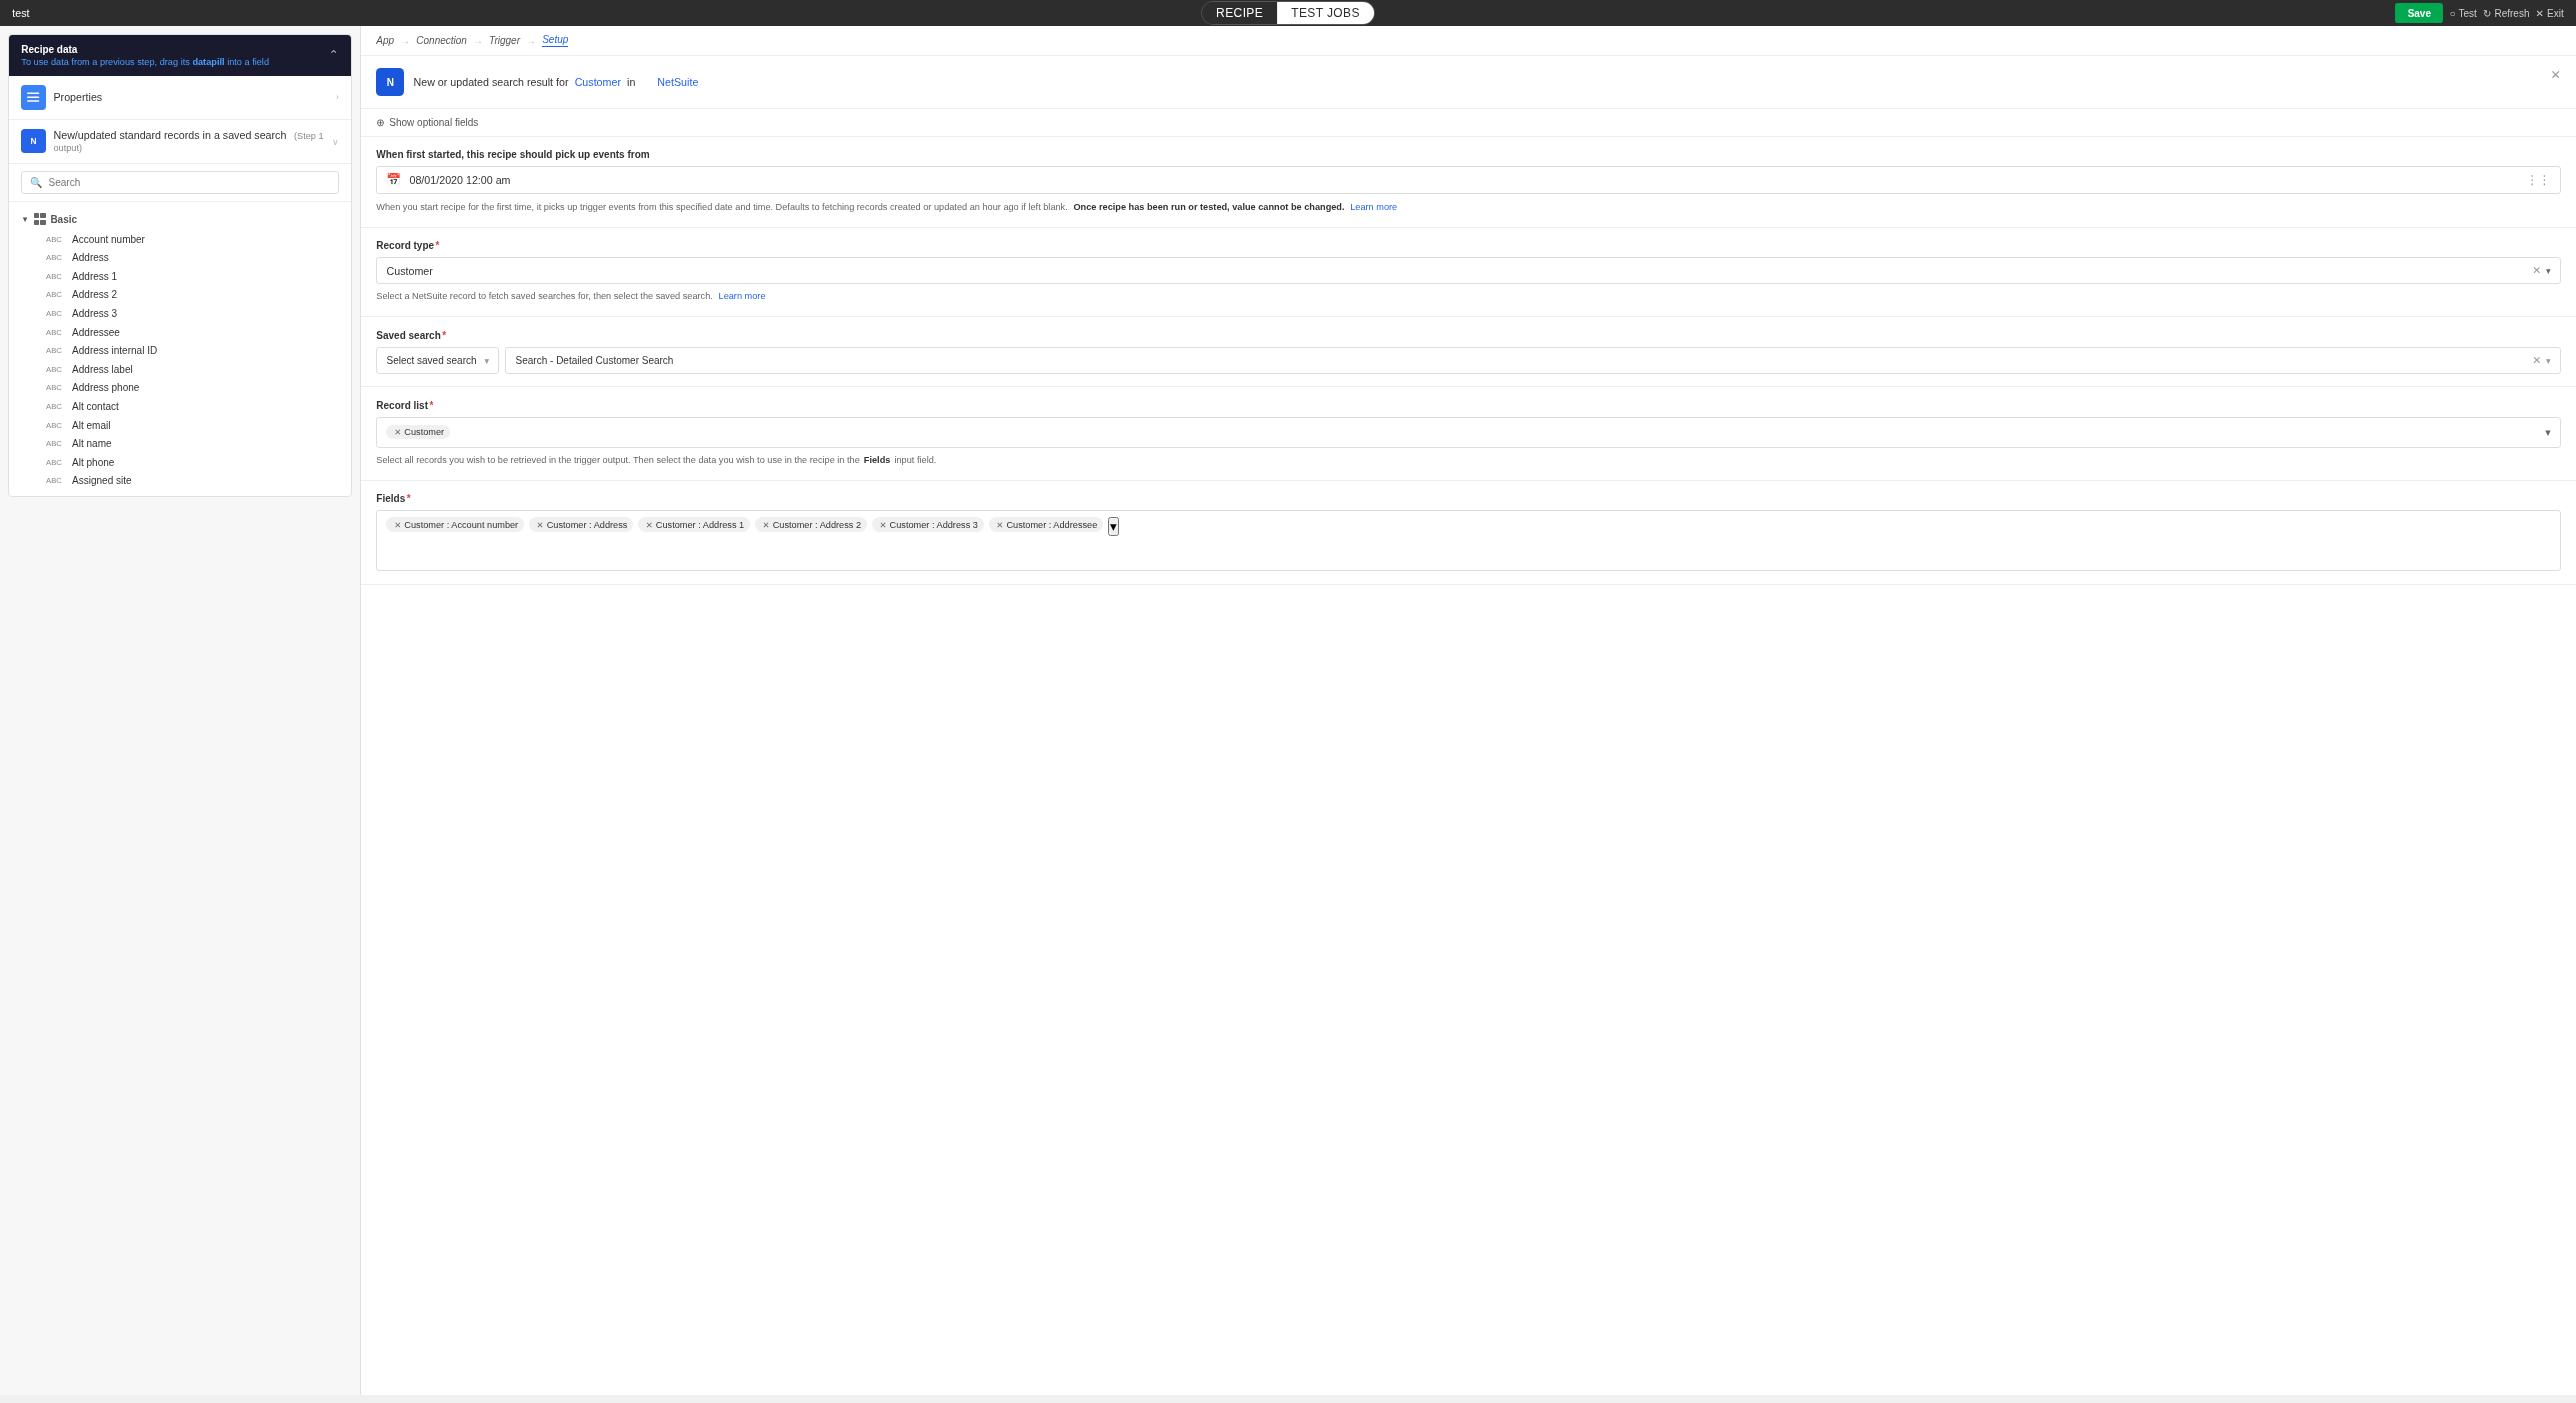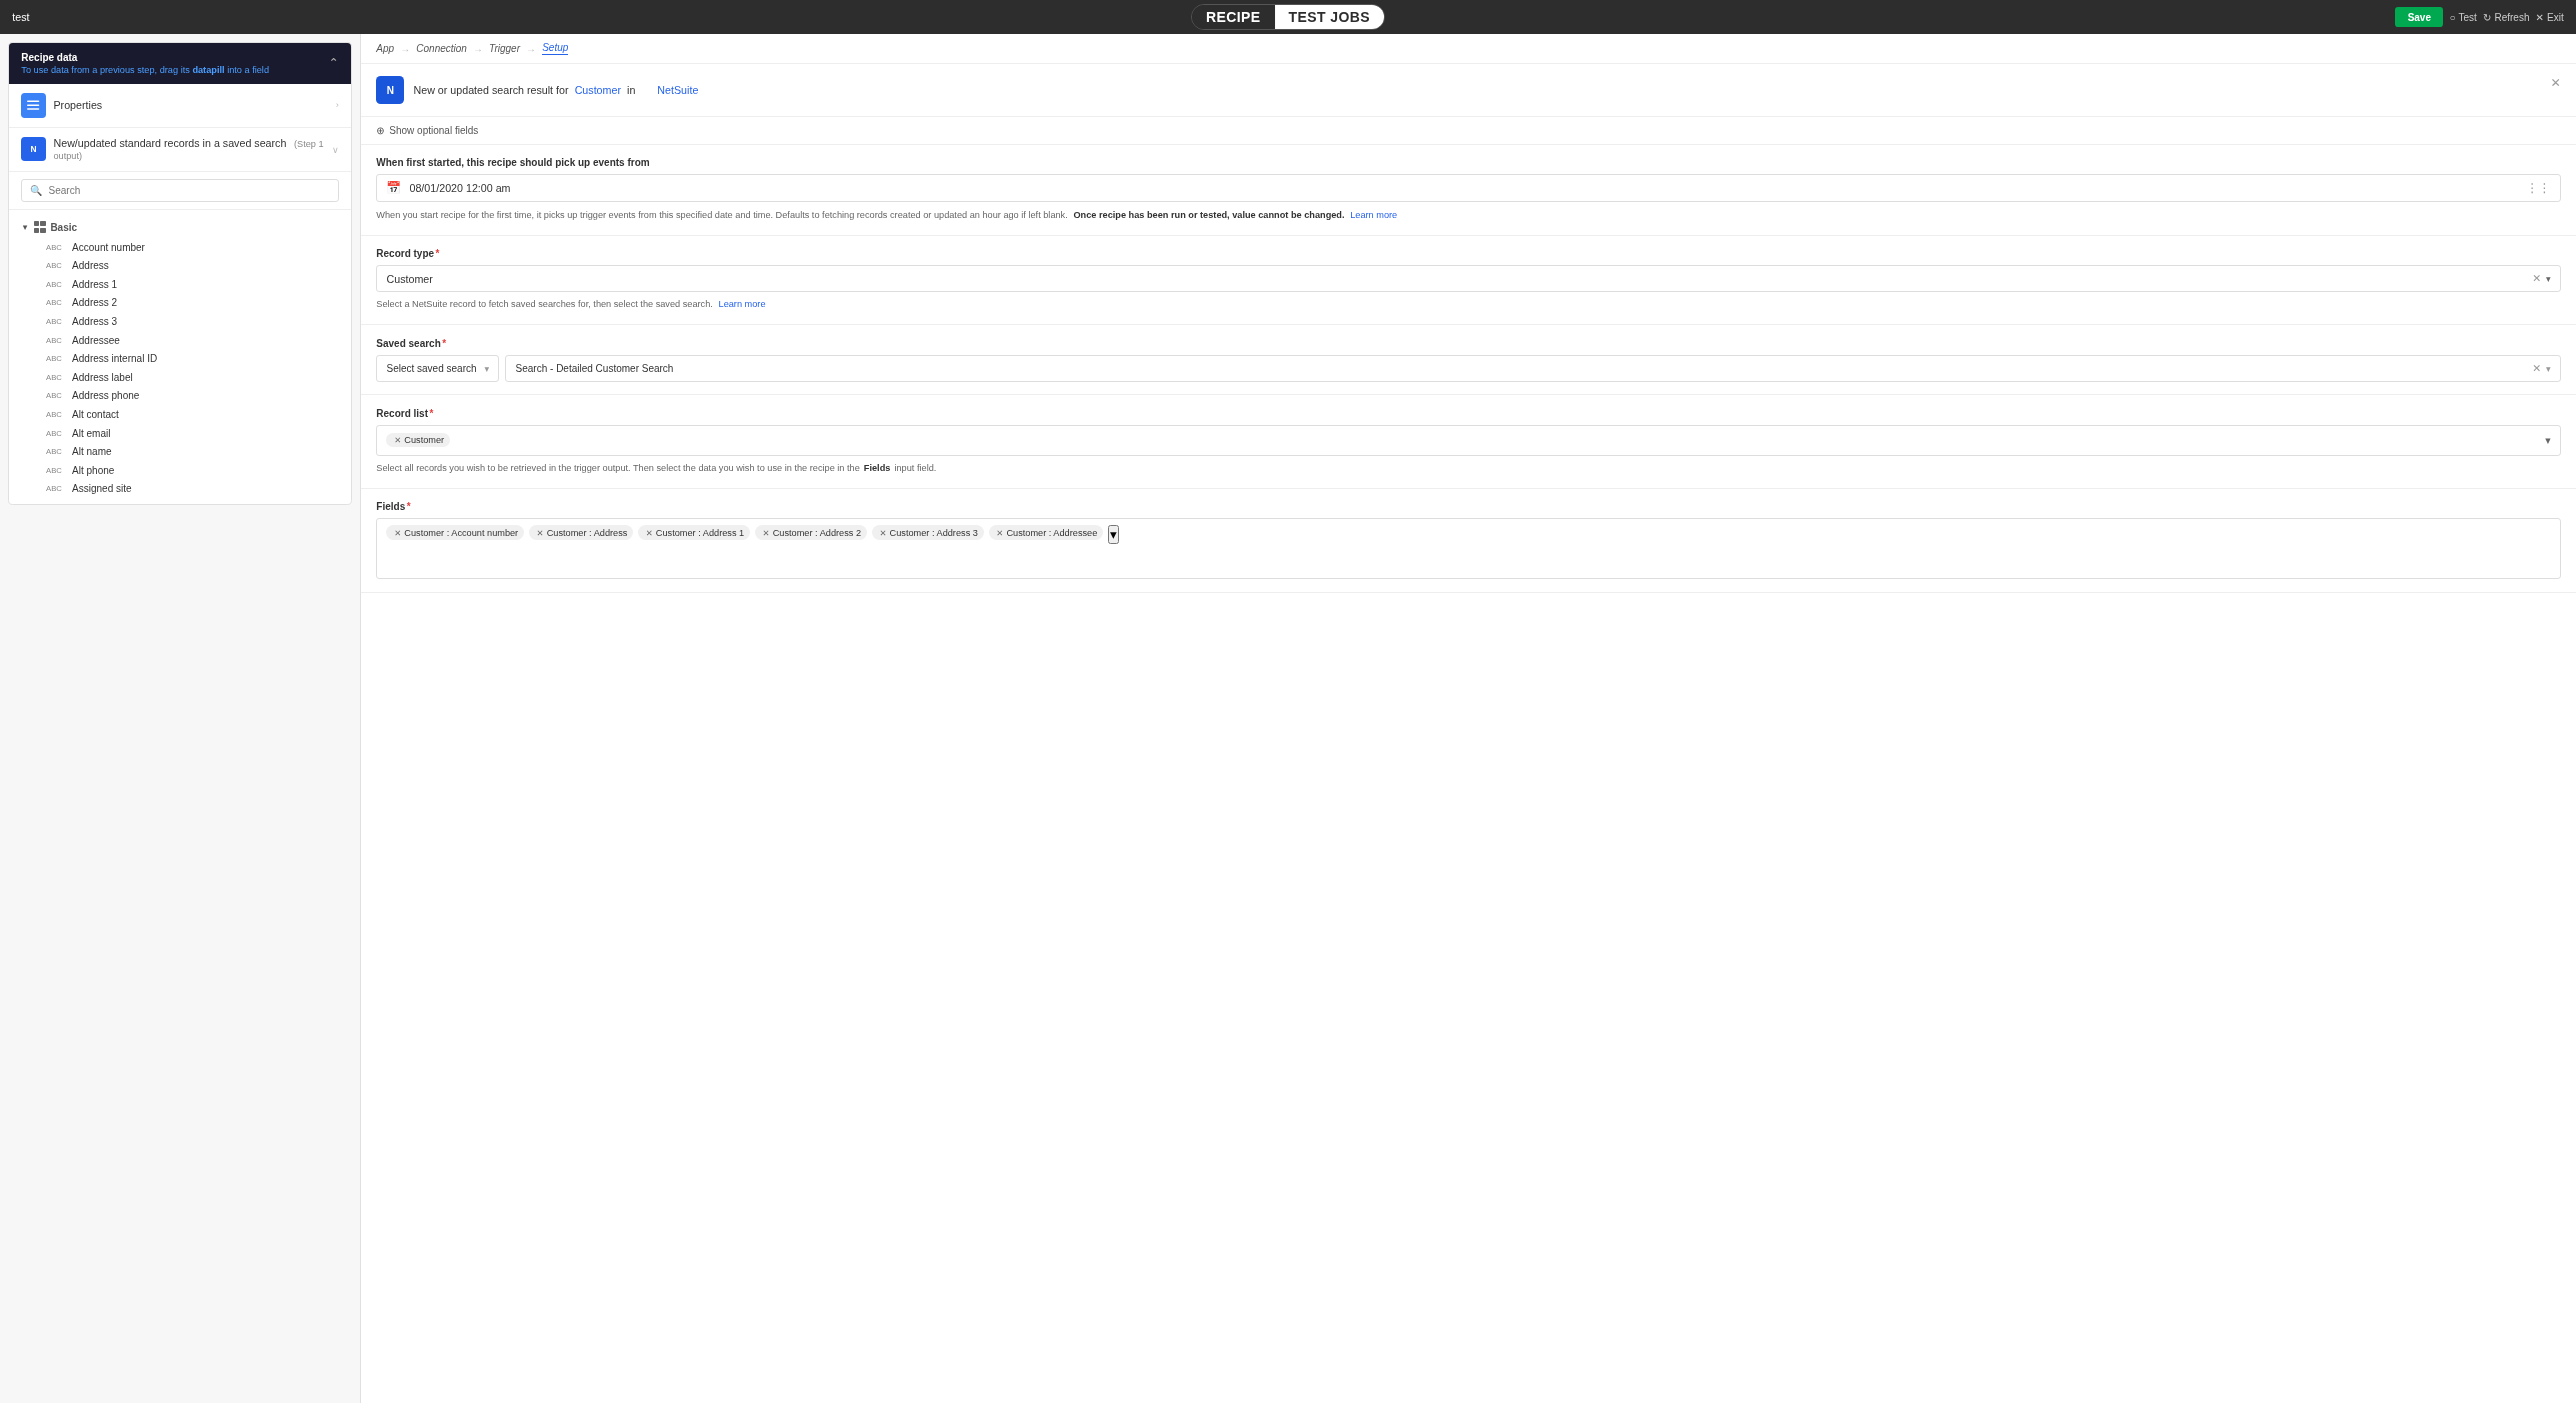--- a/index.html
+++ b/index.html
@@ -1,41 +1,41 @@
 <!DOCTYPE html>
 <html style="font-size:12.3px"><head>
   <meta charset="utf-8">
   <style>
     * { box-sizing: border-box; margin: 0; padding: 0; }
     body { font-family: -apple-system, BlinkMacSystemFont, 'Segoe UI', sans-serif; background: #f0f0f0; height: 100vh; overflow: hidden; }
 
     
     .topbar {
       background: #2d2d2d;
-      height: 34px;
+      height: 26px;
       display: flex;
       align-items: center;
       justify-content: space-between;
       padding: 0 12.3px;
       position: relative;
     }
     .topbar-left { color: #fff; font-size: 10.7px; }
     .topbar-center {
       position: absolute;
       left: 50%;
       transform: translateX(-50%);
       display: flex;
       border-radius: 15.3px;
       overflow: hidden;
       border: 1.5px solid #555;
     }
     .tab-recipe, .tab-testjobs {
       padding: 3.8px 14px;
-      font-size: 14px;
-      font-weight: 700;
+      font-size: 12px;
+      font-weight: 400;
       cursor: pointer;
       letter-spacing: 0.4px;
     }
     .tab-recipe { background: #2d2d2d; color: #fff; }
     .tab-testjobs { background: #fff; color: #2d2d2d; }
     .topbar-right { display: flex; align-items: center; gap: 6.1px; }
     .btn-save {
       background: #00a850;
       color: #fff;
       border: none;

